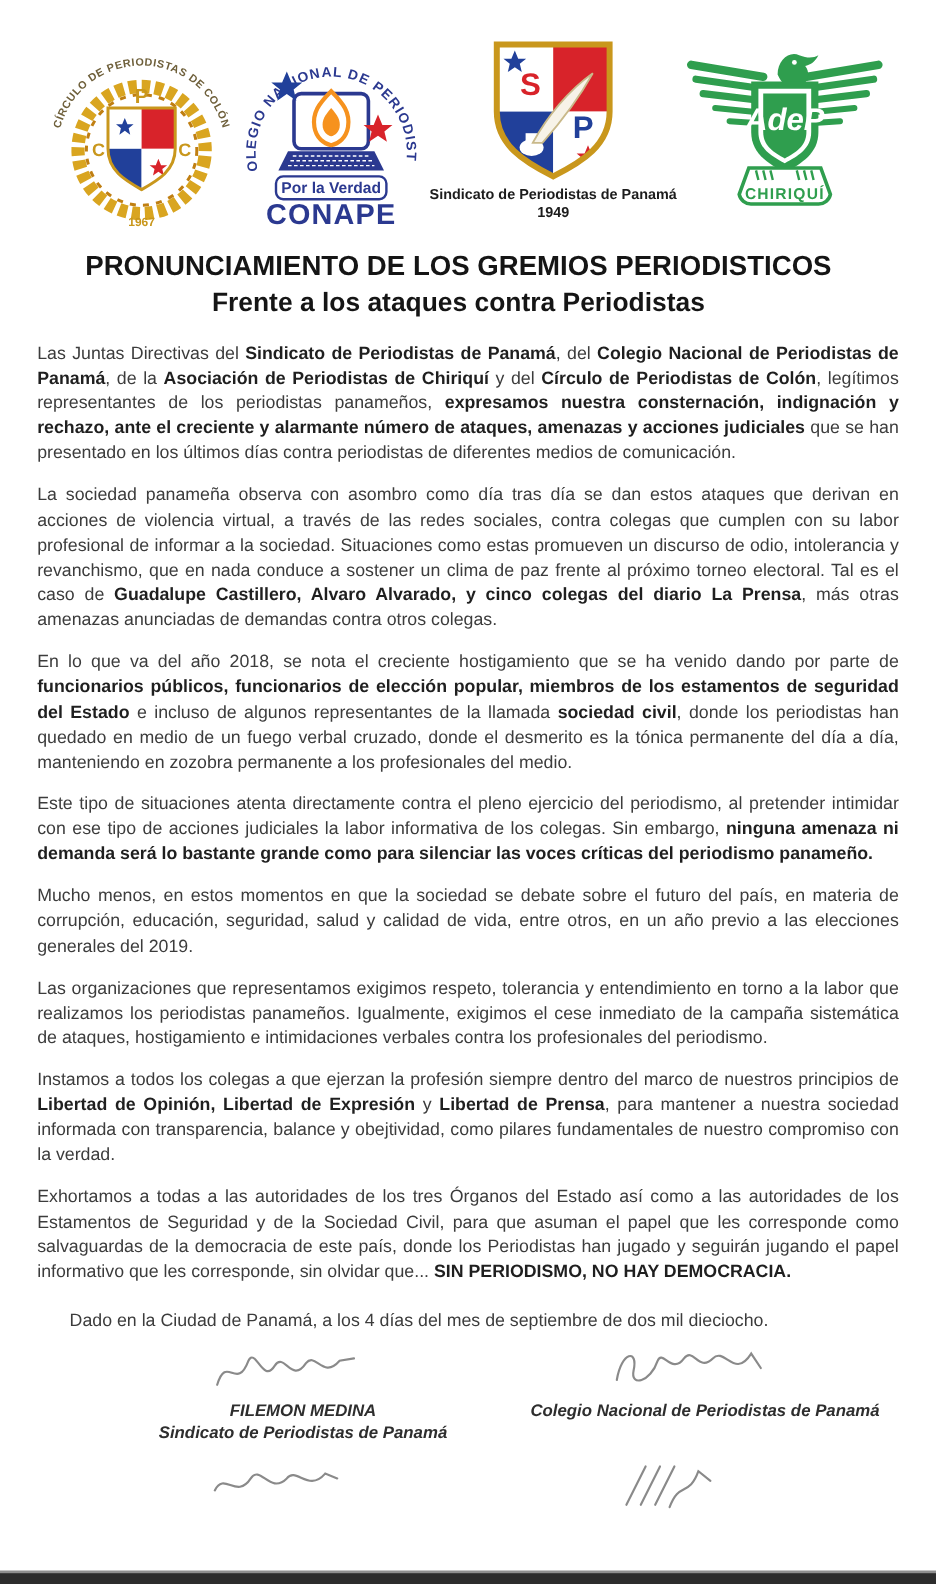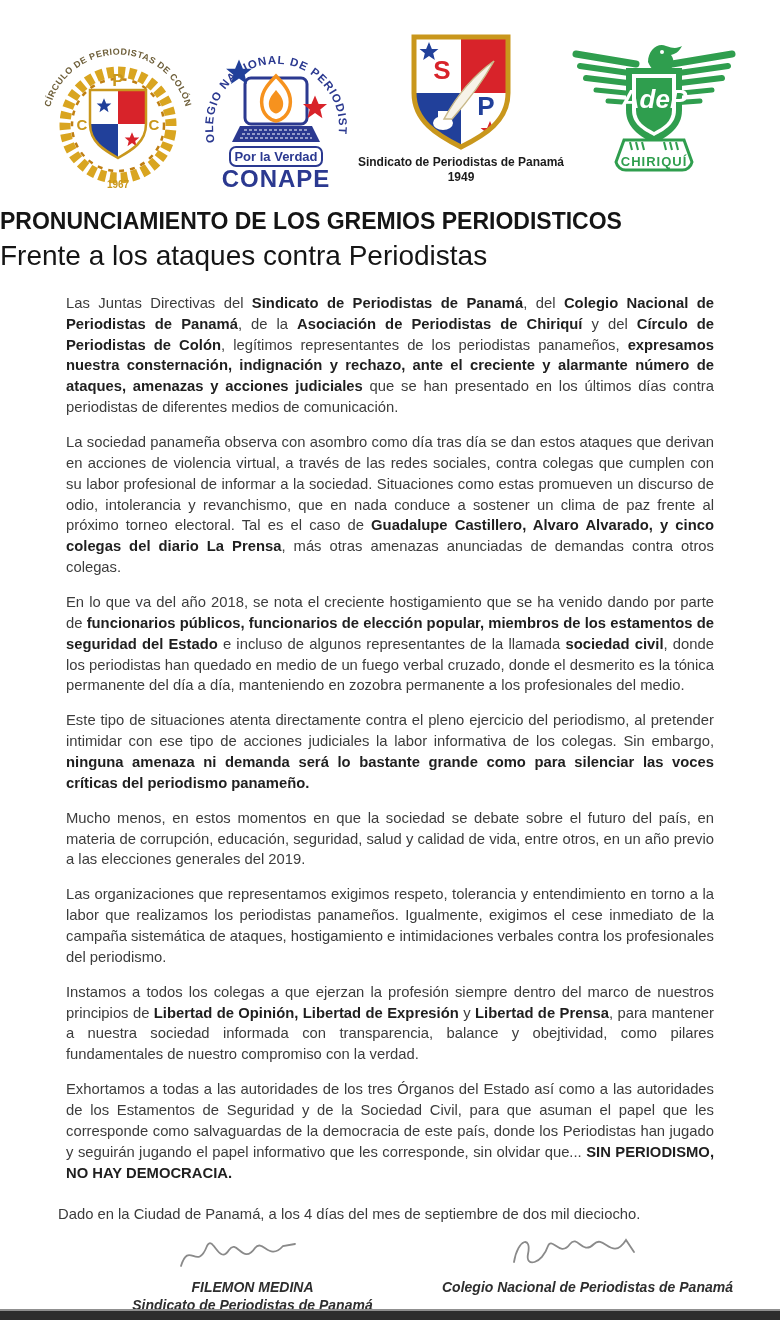--- a/index.html
+++ b/index.html
@@ -12,26 +12,26 @@
   .logo-row{
     display:flex;align-items:center;justify-content:center;
     gap:6px;padding-top:20px;height:172px;
   }
   .logo-block{display:flex;flex-direction:column;align-items:center;}
   .logo-caption{
     font-size:12px;font-weight:bold;color:#1c1c1c;text-align:center;line-height:1.25;
   }
   
   .doc-title{
-    margin:14px 16px 18px 0;color:#151515;line-height:1.35;
+    text-align:center;margin:14px 16px 18px 0;color:#151515;line-height:1.35;
   }
   .doc-title .line1{font-size:23px;font-weight:bold;display:block;}
-  .doc-title .line2{font-size:28px;font-weight:normal;display:block;}
-  
-  .body-text{padding:0 66px;}
+  .doc-title .line2{font-size:22px;font-weight:bold;display:block;}
+  
+  .body-text{padding:0 31px;}
   .body-text p.para{
     margin:0 0 14px 0;font-size:14.8px;line-height:1.41;text-align:justify;
   }
   .body-text p.para b{color:#1f1f1f;}
   .dateline{
     padding:6px 30px 0 58px;font-size:14.8px;line-height:1.4;margin:0;
   }
   
   .sig-grid{
     display:grid;grid-template-columns:1fr 1fr;

